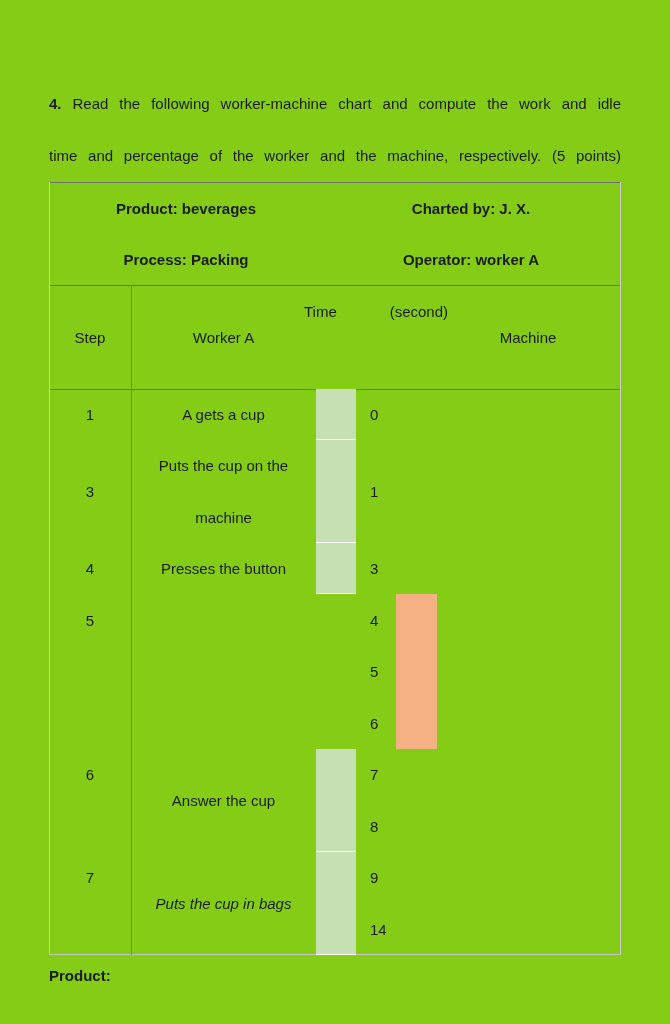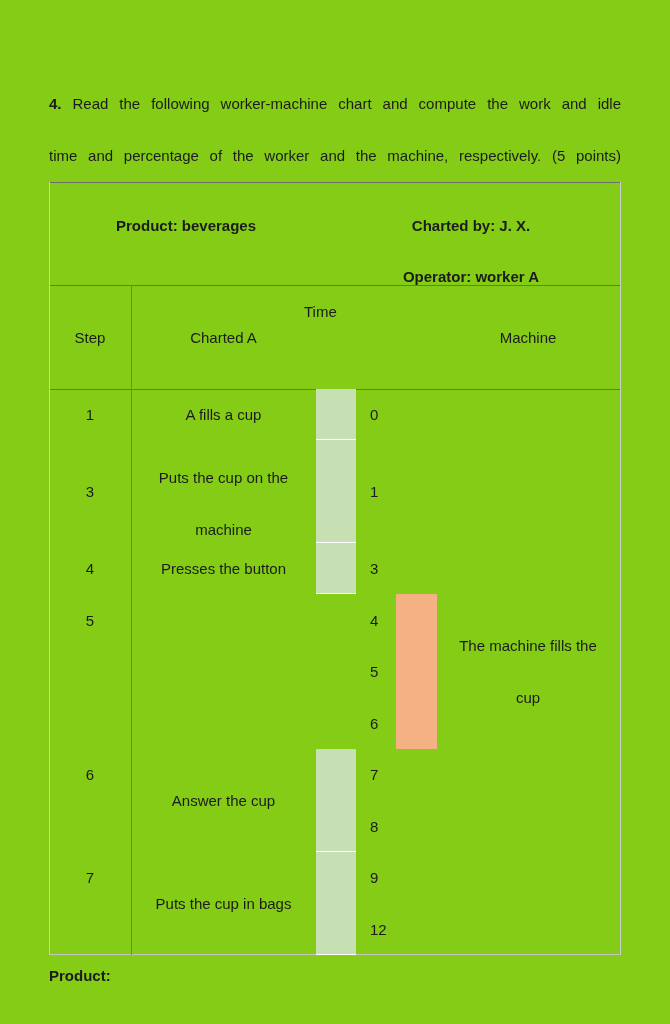--- a/index.html
+++ b/index.html
@@ -12,21 +12,21 @@
   .question{position:absolute;left:49px;top:78px;width:572px;line-height:52px;}
   .q-line{text-align:justify;text-align-last:justify;}
   .q-num{font-weight:bold;}
   
   .wm-table{position:absolute;left:49px;top:182px;width:572px;height:773px;}
   .hline{position:absolute;left:0;width:572px;height:1px;background:#6e6e6e;}
   .hline.light{background:#c4c4c4;}
   .vline{position:absolute;width:1px;background:#7a7a7a;}
   .vline.light{background:#cccccc;}
   
-  .info{position:absolute;left:1px;top:18px;width:570px;height:102px;display:flex;text-align:right;}
+  .info{position:absolute;left:1px;top:1px;width:570px;height:102px;display:flex;text-align:right;}
   .info-col{display:flex;flex-direction:column;}
   .info-col.left{width:272px;}
   .info-col.right{flex:1;}
   .info-line{height:51px;display:flex;align-items:center;justify-content:center;font-weight:bold;}
   
   .colheader{position:absolute;left:0;top:104px;width:572px;height:103px;}
   .col-step{position:absolute;left:0;top:0;width:82px;height:103px;display:flex;align-items:center;justify-content:center;}
   .col-worker{position:absolute;left:92px;top:0;width:165px;height:103px;display:flex;align-items:center;justify-content:center;}
   .col-time{position:absolute;left:255px;top:0;width:144px;height:103px;display:flex;flex-direction:row;justify-content:space-between;text-align:center;}
   .col-time > div{height:51px;line-height:51px;}
@@ -60,64 +60,65 @@
     <div class="hline" style="top:103px"></div>
     <div class="hline" style="top:207px"></div>
     <div class="hline light" style="top:772px"></div>
     <div class="vline light" style="left:0;top:0;height:773px"></div>
     <div class="vline light" style="left:571px;top:0;height:773px"></div>
     <div class="vline" style="left:82px;top:103px;height:670px"></div>
 
     <div class="info">
       <div class="info-col left">
         <div class="info-line">Product: beverages</div>
+        <div class="info-line">Process: Packing</div>
       </div>
       <div class="info-col right">
         <div class="info-line">Charted by: J. X.</div>
         <div class="info-line">Operator: worker A</div>
       </div>
     </div>
 
     <div class="colheader">
       <div class="col-step">Step</div>
-      <div class="col-worker">Charted A</div>
+      <div class="col-worker">Worker A</div>
       <div class="col-time">
         <div>Time</div>
+        <div>(second)</div>
       </div>
       <div class="col-machine">Machine</div>
     </div>
 
     <div class="chart-body" id="chart-body">
         <div class="time-tick" style="top: 0px; height: 51px;">0</div>
         <div class="step-cell" style="top: 0px; height: 51px;">1</div>
         <div class="time-tick" style="top: 51px; height: 103px;">1</div>
         <div class="step-cell" style="top: 51px; height: 103px;">3</div>
         <div class="time-tick" style="top: 154px; height: 51px;">3</div>
         <div class="step-cell" style="top: 154px; height: 51px;">4</div>
         <div class="time-tick" style="top: 205px; height: 52px;">4</div>
         <div class="step-cell" style="top: 205px; height: 52px;">5</div>
         <div class="time-tick" style="top: 257px; height: 51px;">5</div>
         <div class="time-tick" style="top: 308px; height: 52px;">6</div>
         <div class="time-tick" style="top: 360px; height: 51px;">7</div>
         <div class="step-cell" style="top: 360px; height: 51px;">6</div>
         <div class="time-tick" style="top: 411px; height: 52px;">8</div>
         <div class="time-tick" style="top: 463px; height: 51px;">9</div>
         <div class="step-cell" style="top: 463px; height: 51px;">7</div>
-        <div class="time-tick" style="top: 514px; height: 52px;">12</div>
+        <div class="time-tick" style="top: 514px; height: 52px;">14</div>
         <div class="bar worker" style="top: 0px; height: 51px; background: rgb(198, 224, 180);"></div>
-        <div class="act-label worker" style="top: 0px; height: 51px;">A fills a cup</div>
+        <div class="act-label worker" style="top: 0px; height: 51px;">A gets a cup</div>
         <div class="bar worker" style="top: 51px; height: 103px; background: rgb(198, 224, 180);"></div>
-        <div class="act-label worker" style="top: 63px; height: 103px;">Puts the cup on the machine</div>
+        <div class="act-label worker" style="top: 51px; height: 103px;">Puts the cup on the machine</div>
         <div class="bar worker" style="top: 154px; height: 51px; background: rgb(198, 224, 180);"></div>
         <div class="act-label worker" style="top: 154px; height: 51px;">Presses the button</div>
         <div class="bar machine" style="top: 205px; height: 155px; background: rgb(244, 177, 131);"></div>
-        <div class="act-label machine" style="top: 205px; height: 155px;">The machine fills the cup</div>
         <div class="bar worker" style="top: 360px; height: 103px; background: rgb(198, 224, 180);"></div>
         <div class="act-label worker" style="top: 360px; height: 103px;">Answer the cup</div>
         <div class="bar worker" style="top: 463px; height: 103px; background: rgb(198, 224, 180);"></div>
-        <div class="act-label worker" style="top: 463px; height: 103px;">Puts the cup in bags</div>
+        <div class="act-label worker" style="top: 463px; height: 103px; font-style: italic;">Puts the cup in bags</div>
       </div>
 
   </div>
 
   <div class="answer">Product:</div>
 
 </div>
 
 </body></html>

